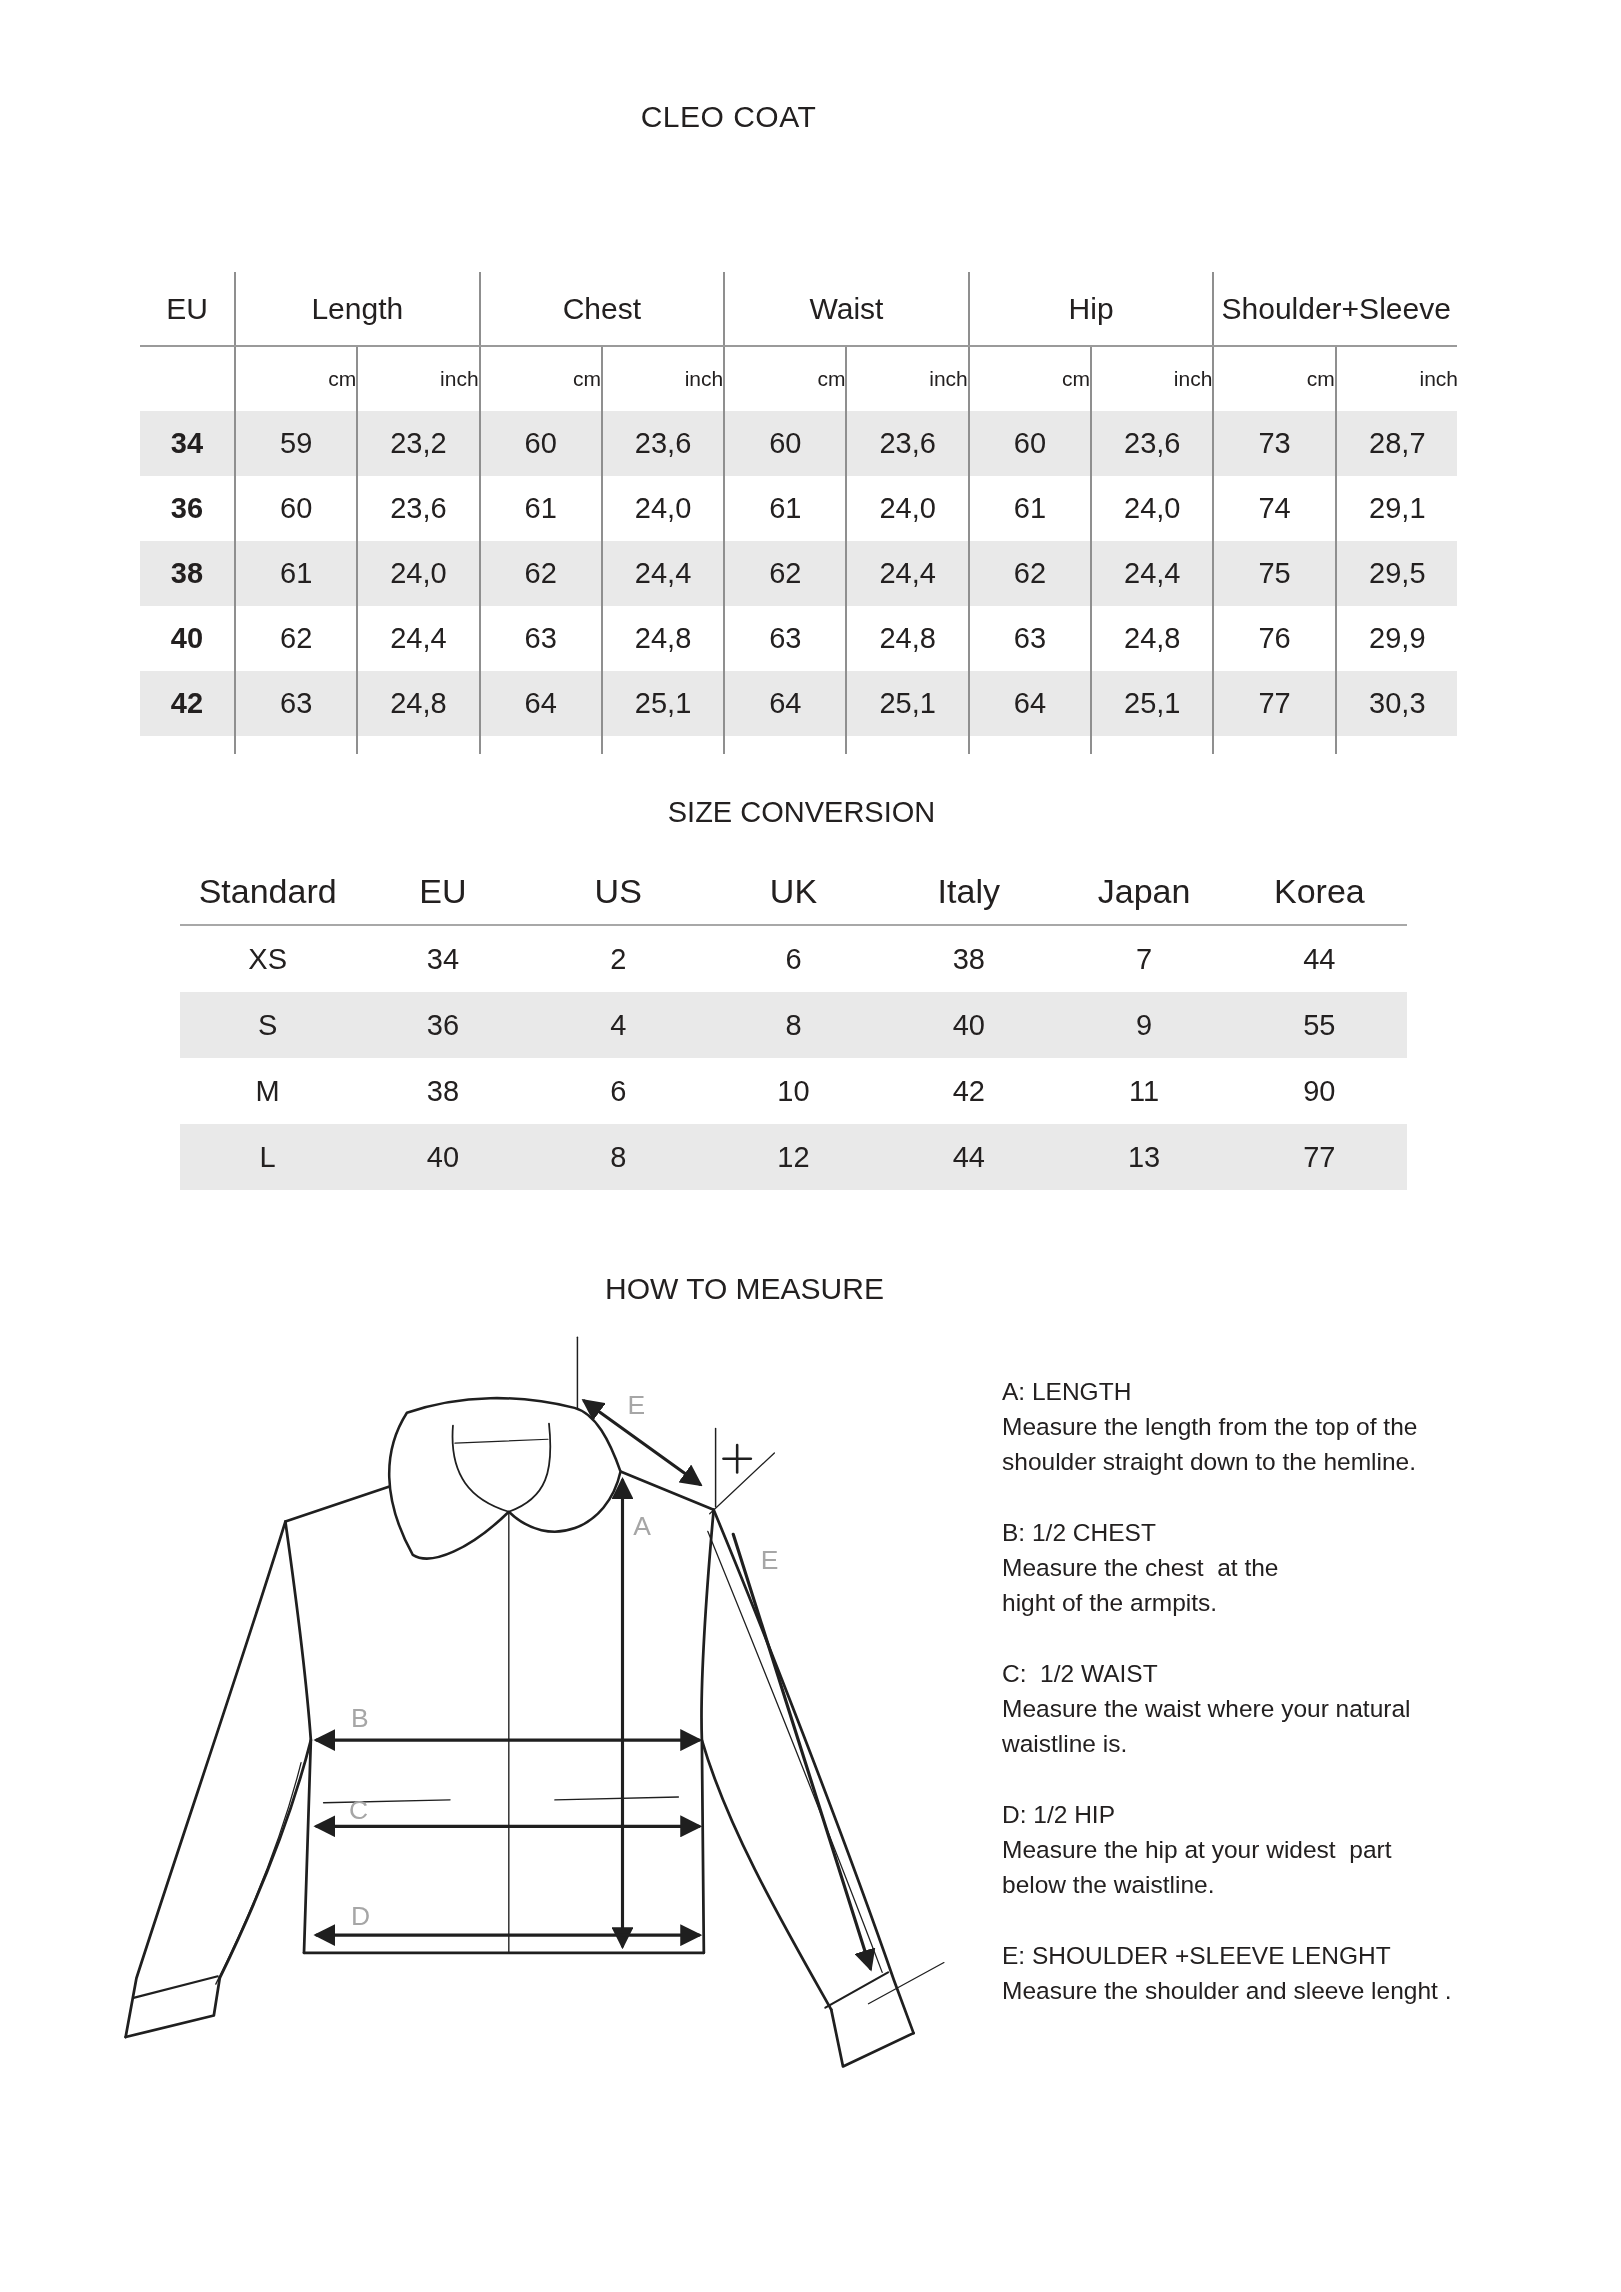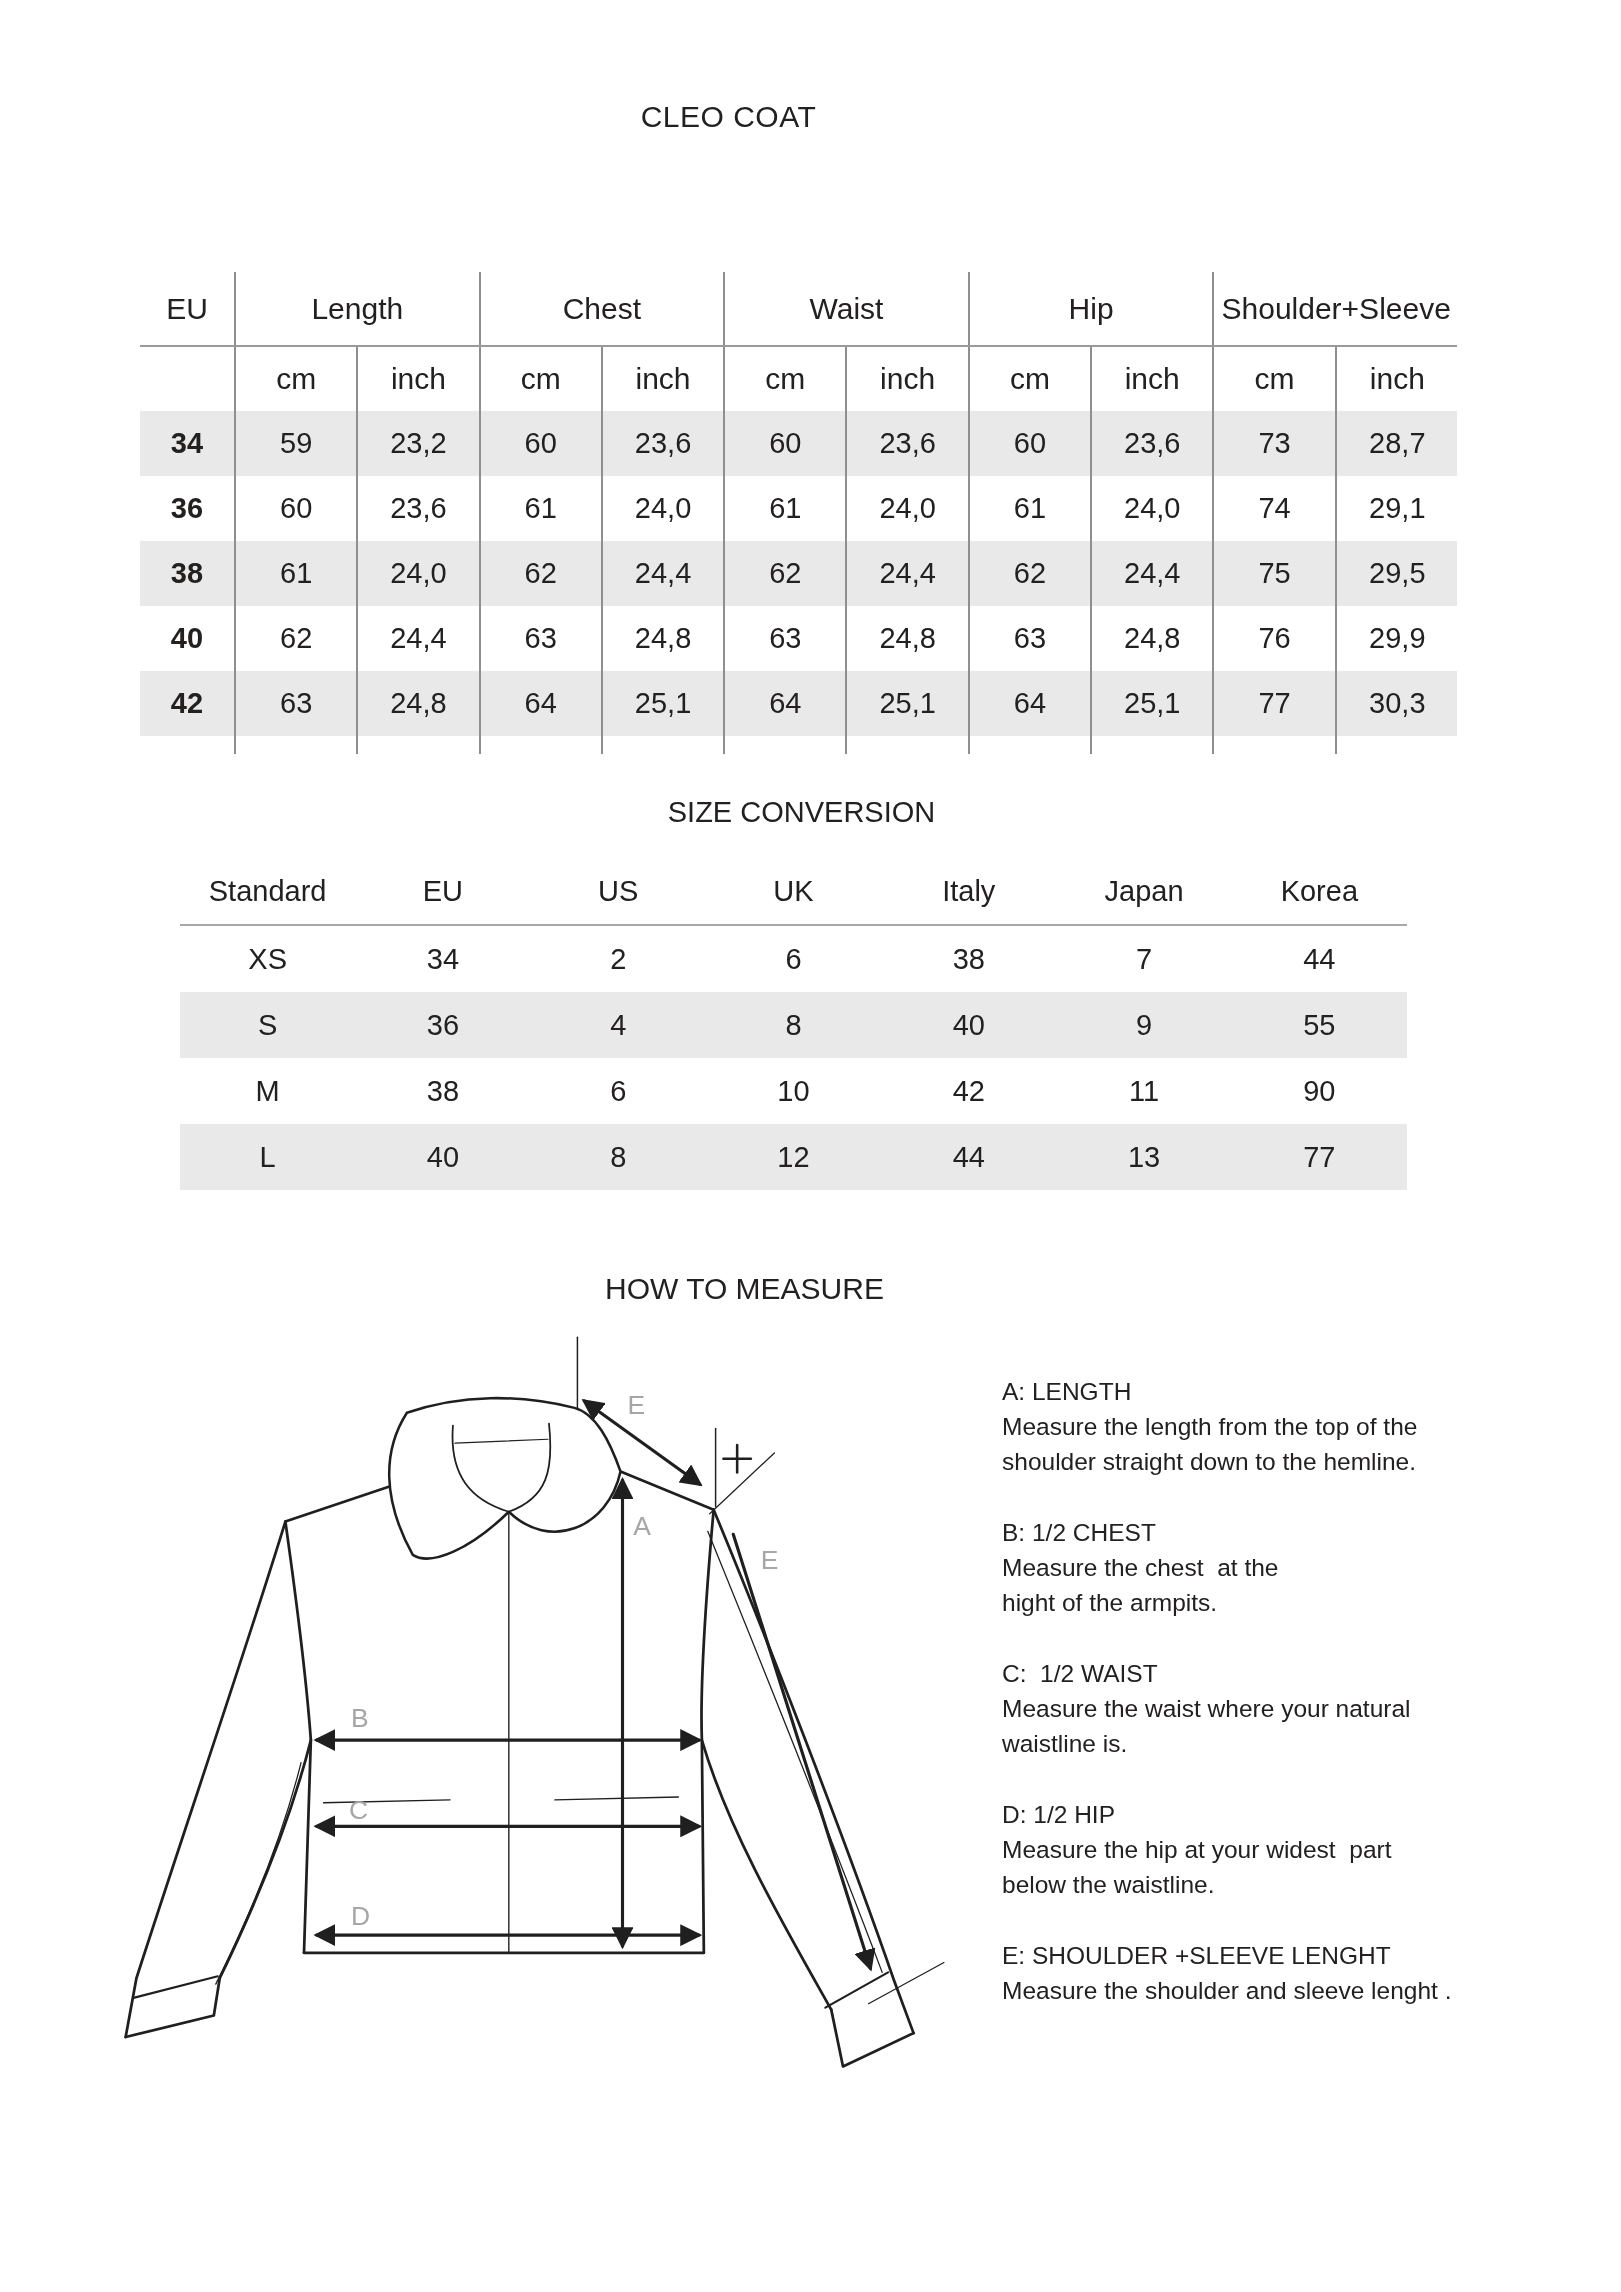--- a/index.html
+++ b/index.html
@@ -25,36 +25,36 @@
   
   .size-table-wrap{position:absolute;left:140px;top:272px;width:1318px;}
   table.stable{border-collapse:collapse;table-layout:fixed;width:100%;}
   .stable col.eu{width:95px;}
   .stable th,.stable td{
     text-align:center;vertical-align:middle;padding:0;
     font-weight:normal;color:var(--ink);
   }
   .stable thead tr.groups th{height:73px;font-size:30px;border-bottom:2.9px solid var(--rule);}
   .stable thead tr.groups th.gb{border-left:2px solid var(--line);}
-  .stable thead tr.units td{height:64px;font-size:30px;}
+  .stable thead tr.units td{height:64px;font-size:21px;text-align:right;}
   .stable tbody td{height:65px;font-size:29px;}
   .stable thead tr.units td:not(:first-child),
   .stable tbody tr td:not(:first-child){border-left:2px solid var(--line);}
   .stable tbody tr.striped td{background:var(--stripe);}
   .stable tbody tr.spacer td{height:17.6px;background:#ffffff;}
   .stable tbody td.eu{font-weight:bold;font-size:29px;}
   
   .conv-title{
     position:absolute;top:796px;left:188px;width:1227px;
     text-align:center;font-size:29px;
   }
   .conv-table-wrap{position:absolute;left:180px;top:859px;width:1227px;}
   table.ctable{border-collapse:collapse;table-layout:fixed;width:100%;}
   .ctable th,.ctable td{text-align:center;vertical-align:middle;padding:0;color:var(--ink);}
-  .ctable thead th{height:65px;font-size:29px;font-weight:normal;border-bottom:2px solid #a8a8a8;}
+  .ctable thead th{height:65px;font-size:34px;font-weight:normal;border-bottom:2px solid #a8a8a8;}
   .ctable tbody td{height:66px;font-size:29px;}
   .ctable tbody tr.striped td{background:var(--stripe);}
   
   .measure-title{
     position:absolute;top:1272px;left:0;width:100%;
     text-align:center;font-size:30px;padding-left:16px;
   }
   .diagram{position:absolute;left:59px;top:1304px;width:931px;height:784px;}
   .measure-col{
     position:absolute;left:1002px;top:1374px;width:490px;

